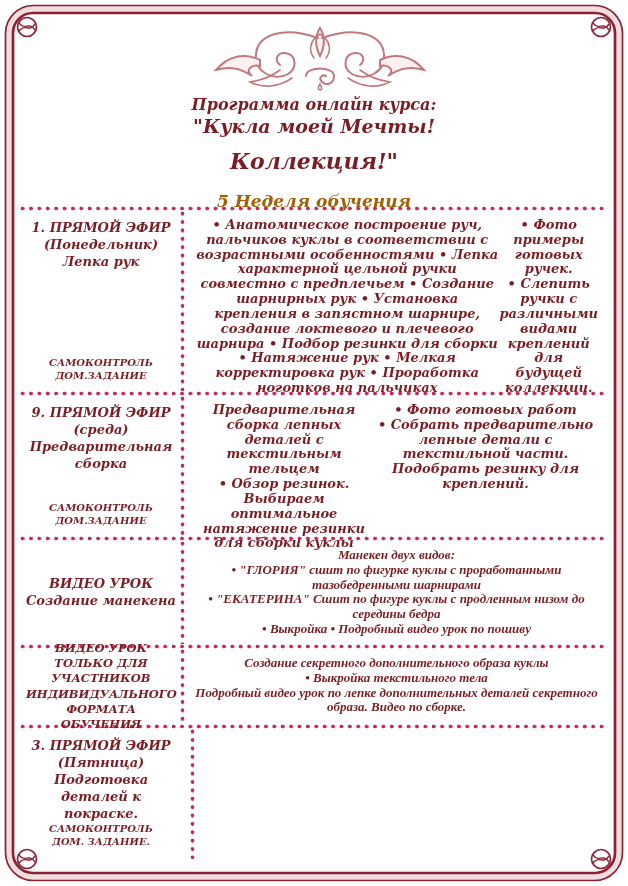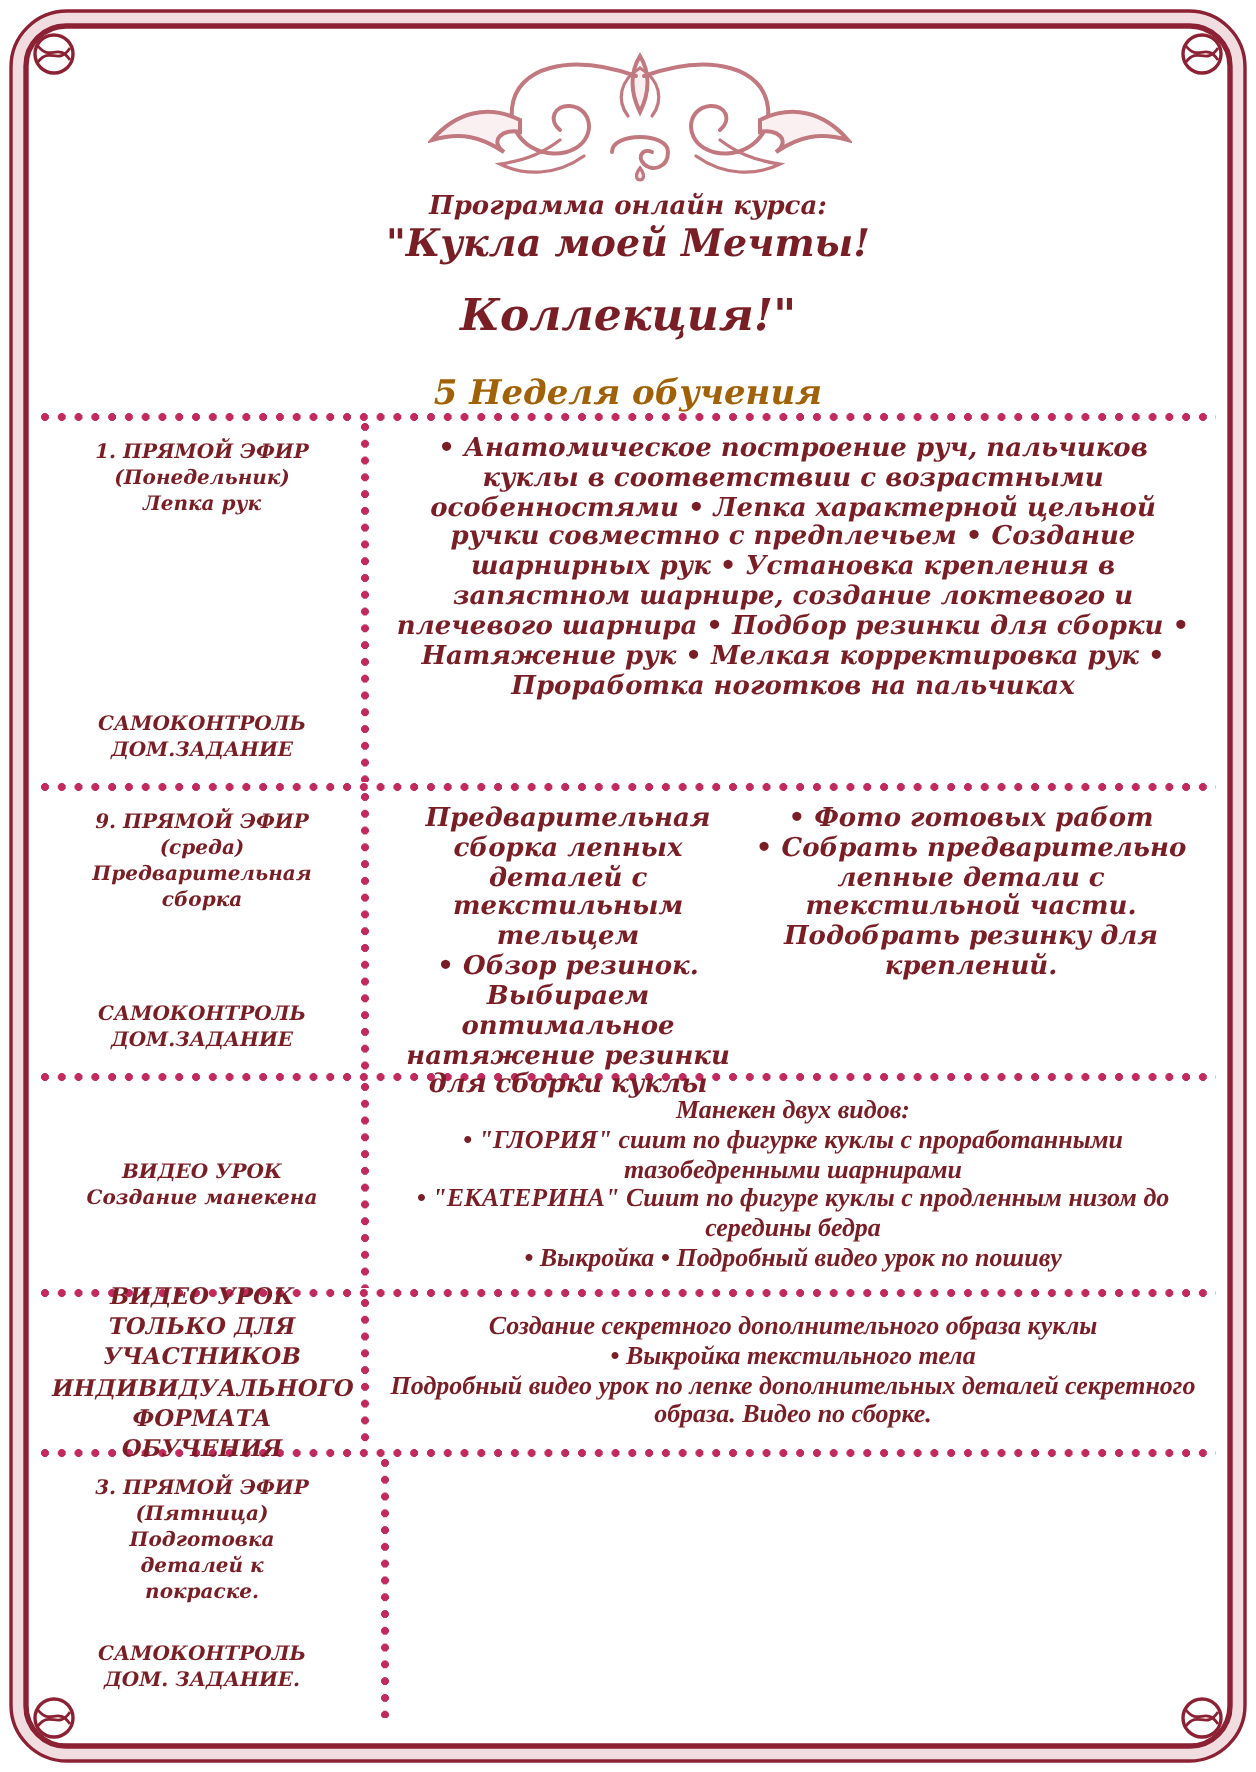--- a/index.html
+++ b/index.html
@@ -9,21 +9,21 @@
     font-family:"DejaVu Serif","Liberation Serif",serif;
     color:#7a1e26;
   }
   .page { position:absolute; inset:0; }
   .frame-svg { position:absolute; inset:0; pointer-events:none; }
 
   .ornament { position:absolute; left:214px; top:24px; width:212px; height:74px; }
 
   .header { position:absolute; left:40px; right:40px; top:96px; text-align:center;
             font-weight:bold; font-style:italic; }
-  .title-1 { font-size:13px; line-height:1.18; }
+  .title-1 { font-size:16px; line-height:1.18; }
   .title-2 { font-size:19px; line-height:1.18; }
   .title-3 { font-size:22px; line-height:1.2; margin-top:11px; }
   .subtitle { font-size:17px; margin-top:16px; color:#a16207; }
 
   .schedule { position:absolute; left:20px; top:206px; width:588px; }
 
   .hdots { height:5px; background-repeat:repeat-x;
     background-image:radial-gradient(circle at 2.5px 2.5px,#c22a5e 1.85px,rgba(194,42,94,0) 2.1px);
     background-size:8.4px 5px; }
   .row { display:flex; align-items:stretch; }
@@ -34,21 +34,21 @@
   .cell-left { flex:0 0 160px; width:160px; display:flex; flex-direction:column;
     justify-content:space-between; text-align:center; font-weight:bold; font-style:italic;
     padding:9px 4px 9px 6px; }
   .cell-left.centered { justify-content:center; }
   .cell-right { flex:1 1 auto; display:flex; 
     justify-content:space-between; text-align:center; font-weight:bold; font-style:italic;
     padding:7px 10px 9px 10px; }
   .cell-right.centered { justify-content:center;font-family:Liberation Serif, serif; }
 
   .pre { white-space:pre-line; }
-  .session-title { font-size:10px; line-height:1.3; }
+  .session-title { font-size:13px; line-height:1.3; }
   .session-title.small { font-size:11.5px; line-height:1.32; }
   .homework-label { font-size:10px; line-height:1.3; }
   .content-text { font-size:13px; line-height:1.14; }
   .homework-text { font-size:13px; line-height:1.14; }
 
   .row-1 { height:180px; }
   .row-2 { height:140px; }
   .row-3 { height:103px; }
   .row-4 { height:75px; }
   .row-5 { height:130px;gap:10px; }
@@ -122,20 +122,22 @@
       <div class="cell-left">
         <div class="session-title pre">1. ПРЯМОЙ ЭФИР
 (Понедельник)
 Лепка рук</div>
         <div class="homework-label pre">САМОКОНТРОЛЬ
 ДОМ.ЗАДАНИЕ</div>
       </div>
       <div class="vdots"></div>
       <div class="cell-right">
         <div class="content-text pre">• Анатомическое построение руч, пальчиков куклы в соответствии с возрастными особенностями • Лепка характерной цельной ручки совместно с  предплечьем • Создание шарнирных рук • Установка крепления в запястном шарнире, создание локтевого и плечевого шарнира • Подбор резинки для сборки • Натяжение рук • Мелкая корректировка рук • Проработка ноготков на пальчиках</div>
+        <div class="homework-text pre">• Фото примеры готовых ручек.
+• Слепить ручки с различными видами креплений для будущей коллекции.</div>
       </div>
     </div>
 
     <div class="hdots"></div>
 
     <div class="row row-2">
       <div class="cell-left">
         <div class="session-title pre">9. ПРЯМОЙ ЭФИР
 (среда)
 Предварительная

